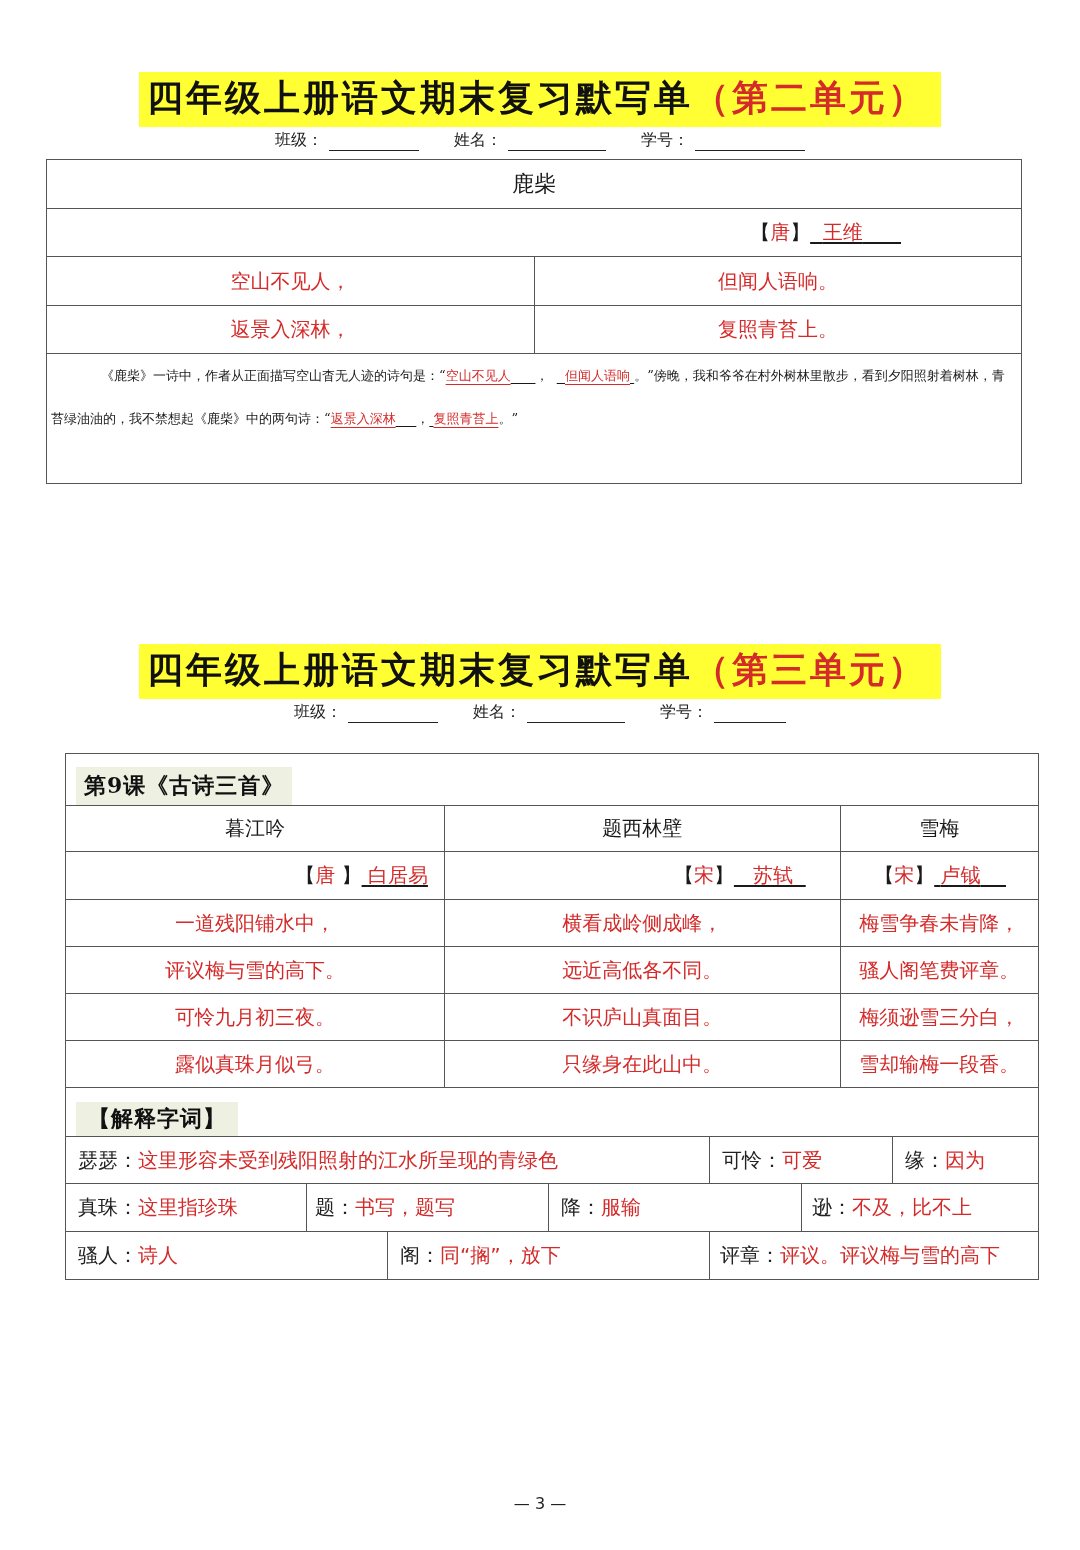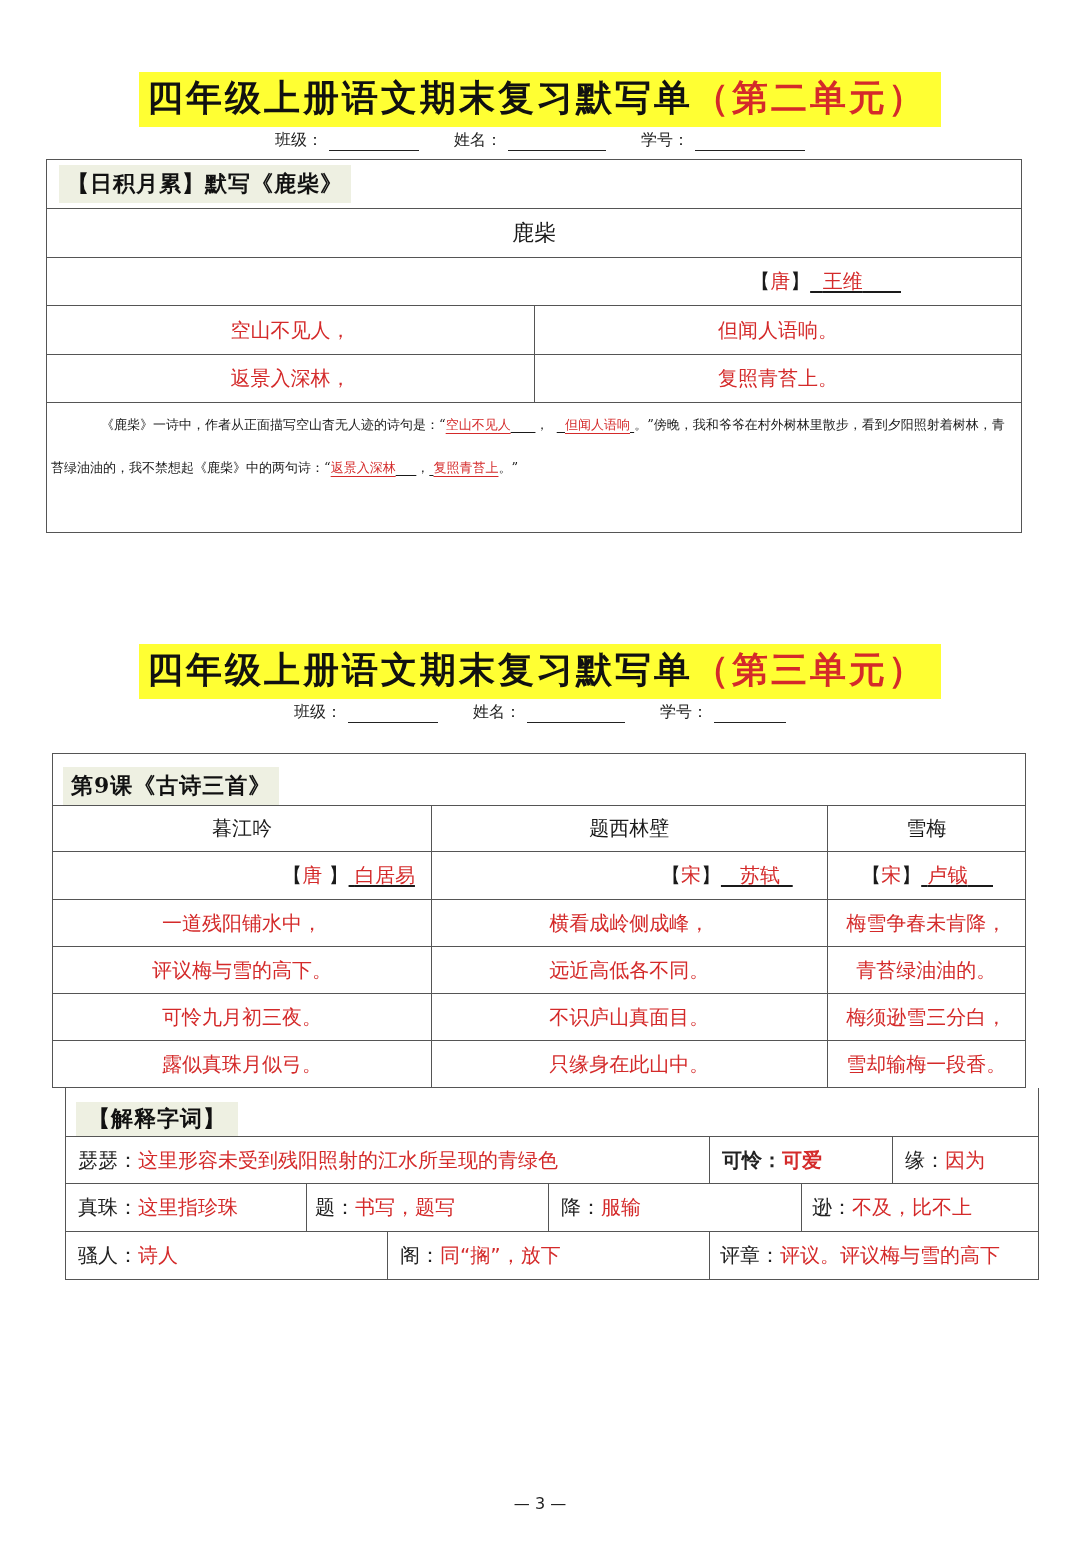--- a/index.html
+++ b/index.html
@@ -40,24 +40,20 @@
   <span class="title"><span>四年级上册语文期末复习默写单</span><span class="unit">（第二单元）</span></span>
 </div>
 <div class="info-line" style="top:130px;">
   <span>班级：</span><span class="blank" style="width:90px"></span>
   <span>姓名：</span><span class="blank" style="width:98px"></span>
   <span>学号：</span><span class="blank" style="width:110px;margin-right:0"></span>
 </div>
 
 <table style="left:46px; top:159px; width:976px;">
   <tbody>
-      <tr style="height:49px;">
-        <td colspan="2" style="padding-left:12px; vertical-align:middle;">
-    <span class="tag">【日积月累】默写《鹿柴》</span></td>
-      </tr>
   <tr style="height:49px;">
         <td colspan="2" class="c" style="font-size:22px;"><span>鹿柴</span></td>
       </tr>
   <tr style="height:48px;">
         <td colspan="2" class="author-cell" style="padding-right:120px;">【<span class="red">唐</span>】<span class="u">&nbsp;&nbsp;<span class="red">王维</span>&nbsp;&nbsp;&nbsp;&nbsp;&nbsp;&nbsp;</span></td>
       </tr>
   <tr style="height:49px;">
     <td class="poem-line" style="width:488px;"><span>空山不见人，</span></td>
     <td class="poem-line"><span>但闻人语响。</span></td>
       </tr>
@@ -77,21 +73,21 @@
 
 <div class="title-wrap" style="top:644px;">
   <span class="title"><span>四年级上册语文期末复习默写单</span><span class="unit">（第三单元）</span></span>
 </div>
 <div class="info-line" style="top:702px;">
   <span>班级：</span><span class="blank" style="width:90px"></span>
   <span>姓名：</span><span class="blank" style="width:98px"></span>
   <span>学号：</span><span class="blank" style="width:72px;margin-right:0"></span>
 </div>
 
-<table style="left:52px; top:753px; width:974px;">
+<table style="left:65px; top:753px; width:974px;">
   <tbody>
       <tr style="height:52px;">
         <td colspan="12" style="vertical-align:bottom; padding-left:10px;"><span class="tag">第9课《古诗三首》</span></td>
       </tr>
   <tr style="height:46px;">
     <td colspan="4" class="c" style="width:315px;"><span>暮江吟</span></td>
     <td colspan="4" class="c" style="width:329px;"><span>题西林壁</span></td>
     <td colspan="4" class="c"><span>雪梅</span></td>
       </tr>
   <tr style="height:48px;">
@@ -100,21 +96,21 @@
     <td colspan="4" class="author-cell" style="padding-right:32px;">【<span class="red">宋</span>】<span class="u">&nbsp;<span class="red">卢钺</span>&nbsp;&nbsp;&nbsp;&nbsp;</span></td>
       </tr>
   <tr style="height:47px;">
     <td colspan="4" class="poem-line"><span>一道残阳铺水中，</span></td>
     <td colspan="4" class="poem-line"><span>横看成岭侧成峰，</span></td>
     <td colspan="4" class="poem-line"><span>梅雪争春未肯降，</span></td>
       </tr>
   <tr style="height:47px;">
     <td colspan="4" class="poem-line"><span>评议梅与雪的高下。</span></td>
     <td colspan="4" class="poem-line"><span>远近高低各不同。</span></td>
-    <td colspan="4" class="poem-line"><span>青苔绿油油的。</span></td>
+    <td colspan="4" class="poem-line"><span>骚人阁笔费评章。</span></td>
       </tr>
   <tr style="height:47px;">
     <td colspan="4" class="poem-line"><span>可怜九月初三夜。</span></td>
     <td colspan="4" class="poem-line"><span>不识庐山真面目。</span></td>
     <td colspan="4" class="poem-line"><span>梅须逊雪三分白，</span></td>
       </tr>
   <tr style="height:47px;">
     <td colspan="4" class="poem-line"><span>露似真珠月似弓。</span></td>
     <td colspan="4" class="poem-line"><span>只缘身在此山中。</span></td>
     <td colspan="4" class="poem-line"><span>雪却输梅一段香。</span></td>
@@ -122,21 +118,21 @@
 </tbody>
   </table>
 
 <div style="position:absolute; left:65px; top:1088px; width:974px; height:48px; border-left:1.5px solid #555; border-right:1.5px solid #555; padding:14px 0 0 10px;">
   <span class="tag" style="padding:2px 12px;">【解释字词】</span>
 </div>
 <table style="left:65px; top:1136px; width:974px;">
   <tbody>
       <tr style="height:47px;">
     <td style="width:644px; padding-left:12px;"><span class="gloss-term">瑟瑟：</span><span class="gloss-def">这里形容未受到残阳照射的江水所呈现的青绿色</span></td>
-    <td style="width:183px; padding-left:12px;font-weight:bold;"><span class="gloss-term">可怜：</span><span class="gloss-def">可爱</span></td>
+    <td style="width:183px; padding-left:12px;"><span class="gloss-term">可怜：</span><span class="gloss-def">可爱</span></td>
     <td style="padding-left:12px;"><span class="gloss-term">缘：</span><span class="gloss-def">因为</span></td>
       </tr>
 </tbody>
   </table>
 <table style="left:65px; top:1183px; width:974px;">
   <tbody>
       <tr style="height:48px;">
     <td style="width:241px; padding-left:12px;"><span class="gloss-term">真珠：</span><span class="gloss-def">这里指珍珠</span></td>
     <td style="width:242px; padding-left:8px;"><span class="gloss-term">题：</span><span class="gloss-def">书写，题写</span></td>
     <td style="width:253px; padding-left:12px;"><span class="gloss-term">降：</span><span class="gloss-def">服输</span></td>

